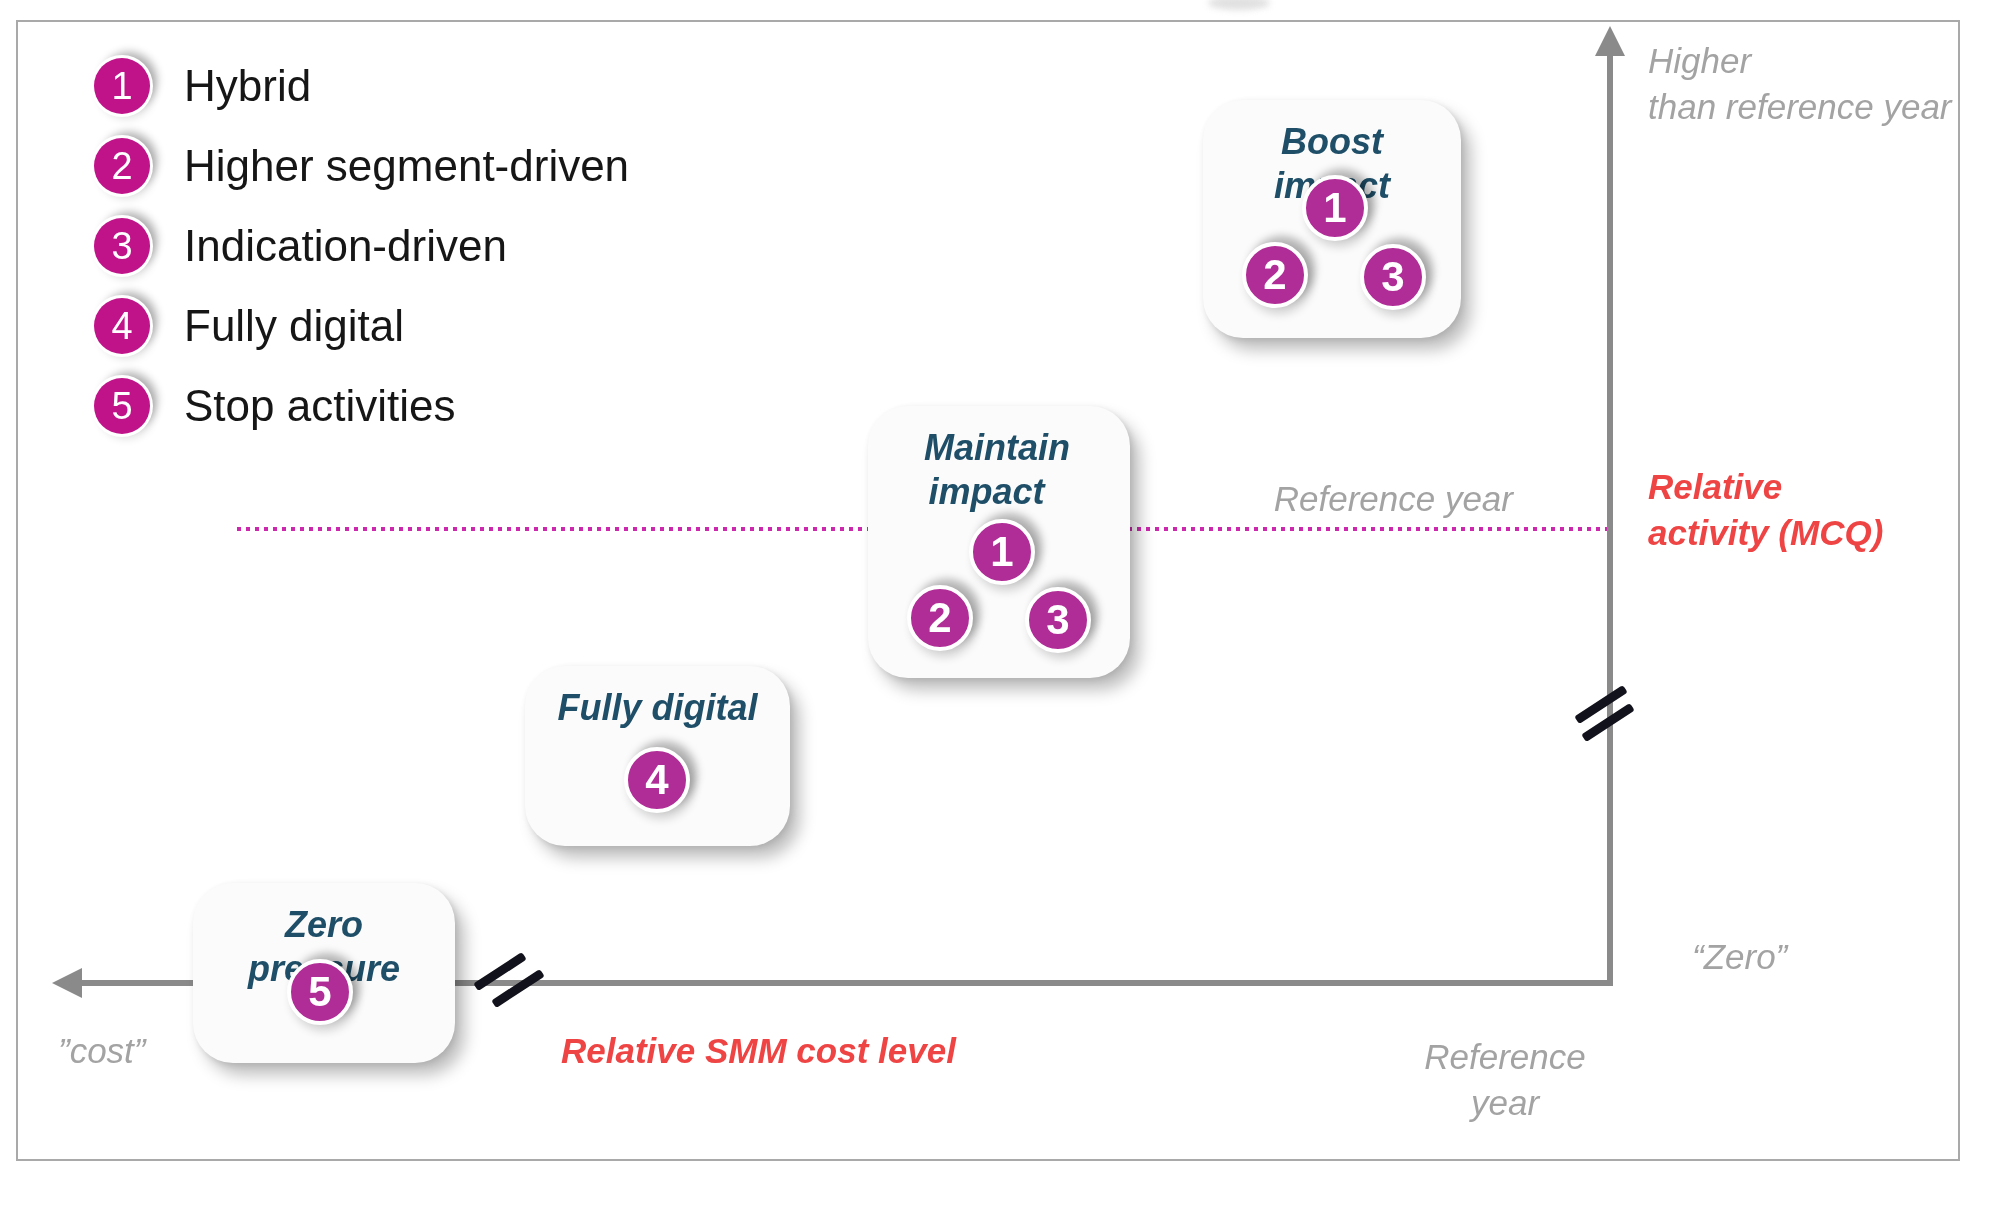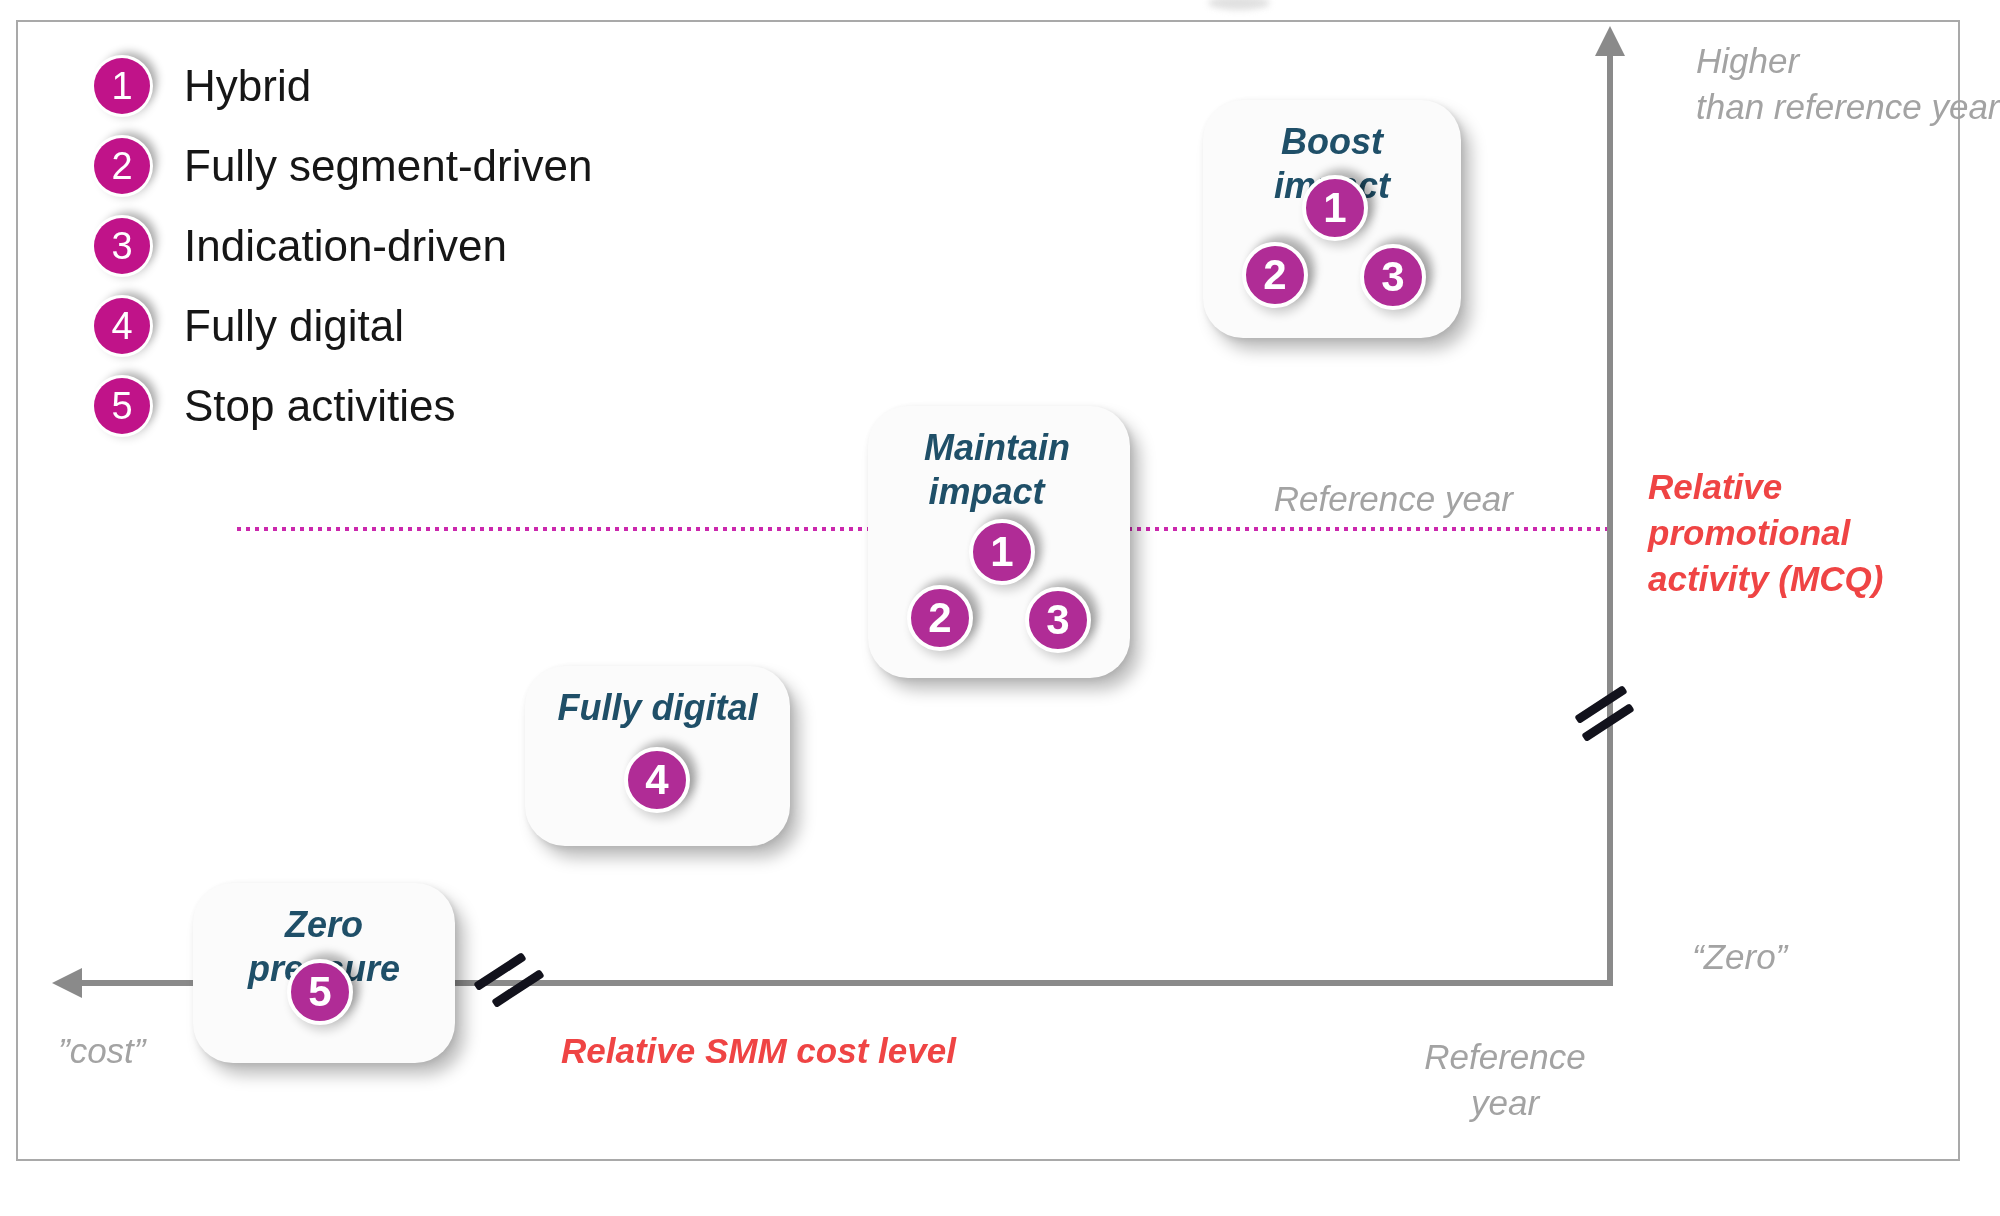--- a/index.html
+++ b/index.html
@@ -73,21 +73,21 @@
   <div class="legend-row">
     <div class="num-badge">
         <span>1</span>
       </div>
     <span class="legend-label">Hybrid</span>
   </div>
   <div class="legend-row">
     <div class="num-badge">
         <span>2</span>
       </div>
-    <span class="legend-label">Fully segment-driven</span>
+    <span class="legend-label">Higher segment-driven</span>
   </div>
   <div class="legend-row">
     <div class="num-badge">
         <span>3</span>
       </div>
     <span class="legend-label">Indication-driven</span>
   </div>
   <div class="legend-row">
     <div class="num-badge">
         <span>4</span>
@@ -106,28 +106,27 @@
 <div class="h-axis"></div>
 <div class="h-arrowhead"></div>
 <div class="v-axis"></div>
 <div class="v-arrowhead"></div>
 
 <div class="break-bar" style="left:471px;top:967px;"></div>
 <div class="break-bar" style="left:489px;top:984px;"></div>
 <div class="break-bar" style="left:1572px;top:700px;"></div>
 <div class="break-bar" style="left:1579px;top:718px;"></div>
 
-<div class="axis-label" style="left:1648px;top:38px;margin-left:48px;">
+<div class="axis-label" style="left:1648px;top:38px;">
   <div>Higher</div>
   <div>than reference year</div>
 </div>
 <div class="axis-label" style="left:1200px;top:476px;width:313px;text-align:right;">Reference year</div>
 <div class="axis-label bold" style="left:1648px;top:464px;">
   <div>Relative</div>
-  <div>promotional</div>
   <div>activity (MCQ)</div>
 </div>
 <div class="axis-label" style="left:1692px;top:934px;">“Zero”</div>
 <div class="axis-label bold" style="left:561px;top:1028px;width:420px;">Relative SMM cost level</div>
 <div class="axis-label" style="left:58px;top:1028px;">”cost”</div>
 <div class="axis-label" style="left:1405px;top:1034px;width:200px;text-align:center;">
   <div>Reference</div>
   <div>year</div>
 </div>
 

